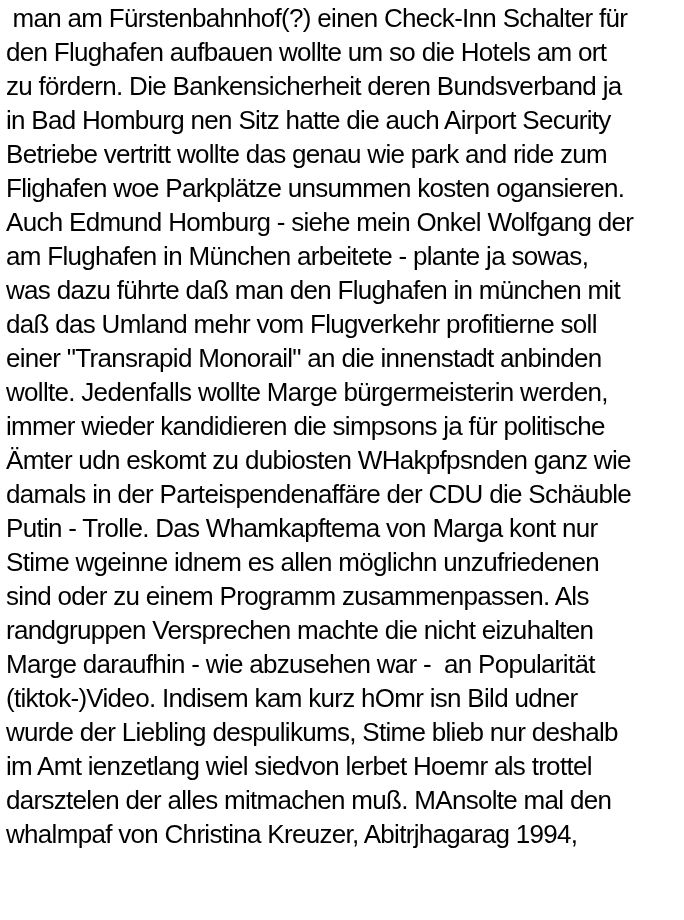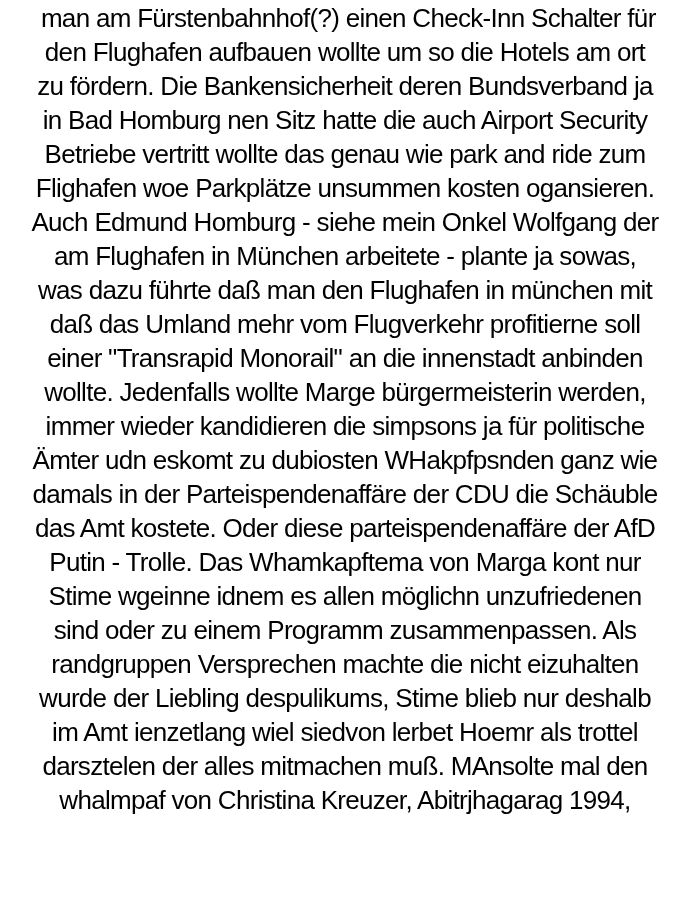--- a/index.html
+++ b/index.html
@@ -19,21 +19,20 @@
     box-sizing: border-box;
     padding: 1px 0 0 6px;
   }
   .text-block {
     font-family: "Liberation Sans", "DejaVu Sans", sans-serif;
     font-size: 26px;
     line-height: 34px;
     letter-spacing: -0.7px;
     color: #000000;
     font-weight: 400;
-    text-align: center;
   }
   .line {
     white-space: pre;
     height: 34px;
   }
 </style>
 </head>
 <body>
 
 <div class="page">
@@ -46,23 +45,24 @@
       <div class="line">Flighafen woe Parkplätze unsummen kosten ogansieren.</div>
       <div class="line">Auch Edmund Homburg - siehe mein Onkel Wolfgang der</div>
       <div class="line">am Flughafen in München arbeitete - plante ja sowas,</div>
       <div class="line">was dazu führte daß man den Flughafen in münchen mit</div>
       <div class="line">daß das Umland mehr vom Flugverkehr profitierne soll</div>
       <div class="line">einer "Transrapid Monorail" an die innenstadt anbinden</div>
       <div class="line">wollte. Jedenfalls wollte Marge bürgermeisterin werden,</div>
       <div class="line">immer wieder kandidieren die simpsons ja für politische</div>
       <div class="line">Ämter udn eskomt zu dubiosten WHakpfpsnden ganz wie</div>
       <div class="line">damals in der Parteispendenaffäre der CDU die Schäuble</div>
-      <div class="line">das Amt kostete. Oder diese parteispendenaffäre der AfD</div>
       <div class="line">Putin - Trolle. Das Whamkapftema von Marga kont nur</div>
       <div class="line">Stime wgeinne idnem es allen möglichn unzufriedenen</div>
       <div class="line">sind oder zu einem Programm zusammenpassen. Als</div>
       <div class="line">randgruppen Versprechen machte die nicht eizuhalten</div>
+      <div class="line">Marge daraufhin - wie abzusehen war -  an Popularität</div>
+      <div class="line">(tiktok-)Video. Indisem kam kurz hOmr isn Bild udner</div>
       <div class="line">wurde der Liebling despulikums, Stime blieb nur deshalb</div>
       <div class="line">im Amt ienzetlang wiel siedvon lerbet Hoemr als trottel</div>
       <div class="line">darsztelen der alles mitmachen muß. MAnsolte mal den</div>
       <div class="line">whalmpaf von Christina Kreuzer, Abitrjhagarag 1994,</div>
     </div>
 </div>
 
 </body></html>

